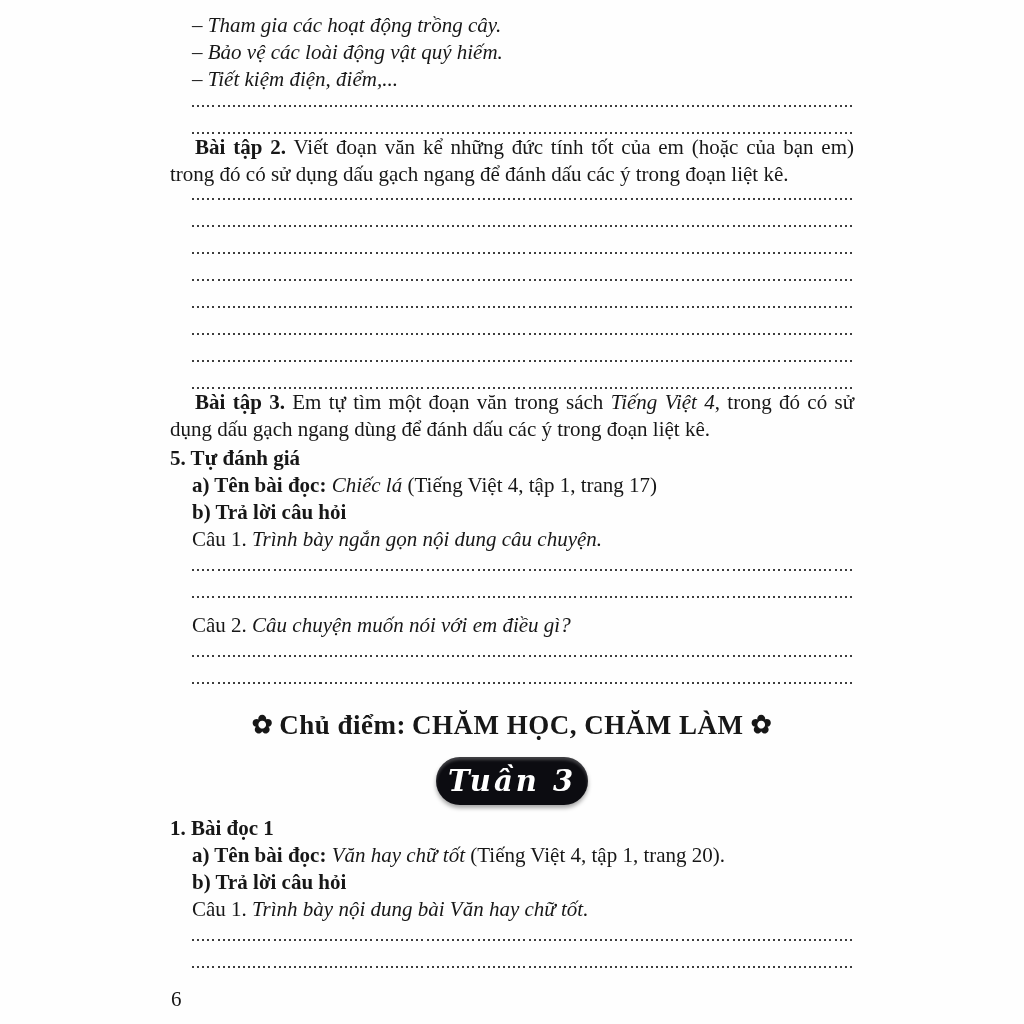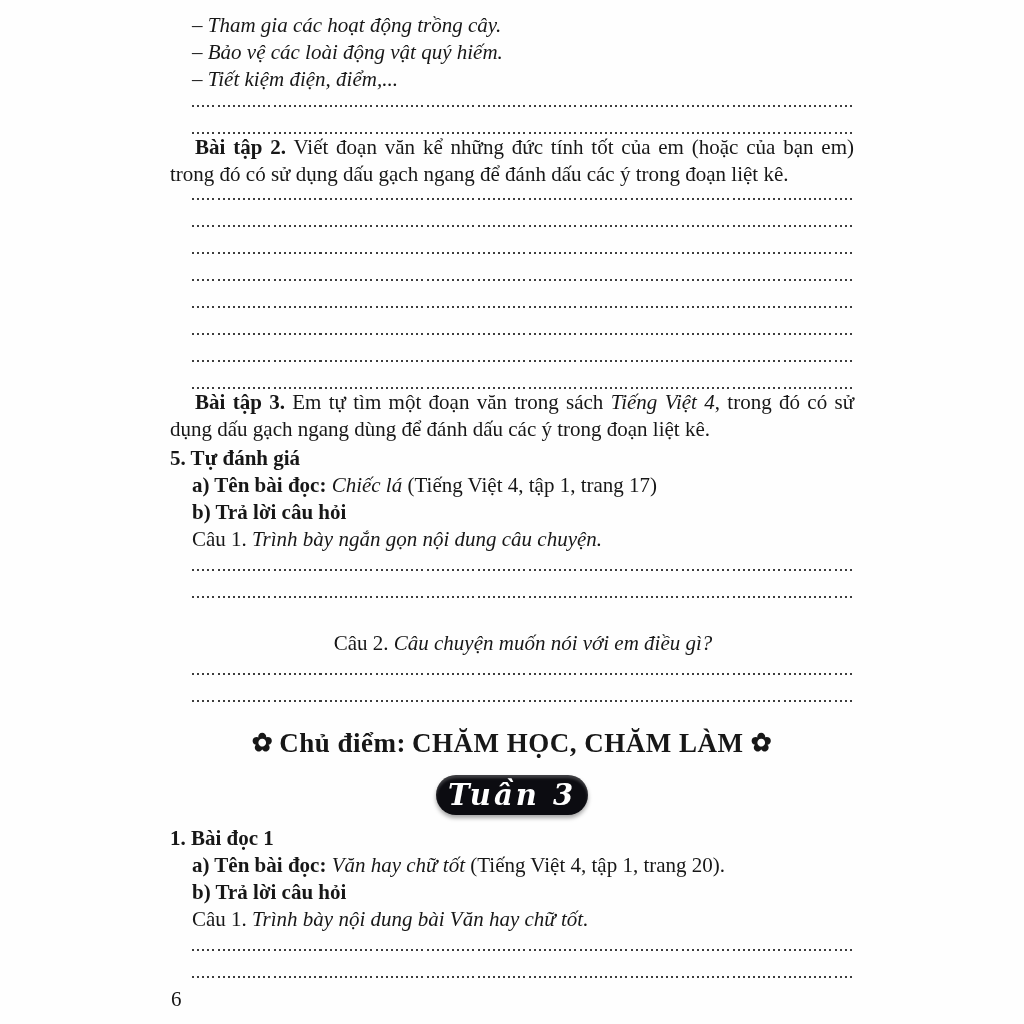--- a/index.html
+++ b/index.html
@@ -26,21 +26,21 @@
     margin: 0;
   }
   .i { font-style: italic; }
   .b { font-weight: bold; }
   .indent { padding-left: 22px; }
   p.para {
     text-align: justify;
     text-indent: 25px;
   }
   .mt12 { margin-top: 12px; }
-  .mt14 { margin-top: 32px; text-align: center; }
+  .mt14 { margin-top: 14px; }
   .mt2  { margin-top: 2px;  }
   
   .dots .dotted {
     height: 2px;
     margin-top: 25px;
     margin-left: 22px;
     margin-right: 2px;
     background: repeating-linear-gradient(to right, #3d3d3d 0 2px, transparent 2px 5.1px);
   }
   .dots.g-intro .dotted:first-child   { margin-top: 12px; }
@@ -51,21 +51,21 @@
     margin-top: 26px;
     text-align: center;
     font-size: 27px;
     font-weight: bold;
     letter-spacing: 0.5px;
     white-space: nowrap;
   }
   .chapter .flower { font-size: 25px; position: relative; top: -1px; }
   .chapter .chapter-label { margin: 18px 6px; }
   .week-badge {
-    width: 152px; height: 40px;
+    width: 152px; height: 48px;
     margin: 16px auto 0;
     background: #0c0c11;
     border-radius: 28px;
     display: flex; align-items: center; justify-content: center;
     color: #ffffff;
     font-family: "DejaVu Serif", serif;
     font-style: italic;
     font-weight: bold;
     font-size: 29px;
     letter-spacing: 3px;

